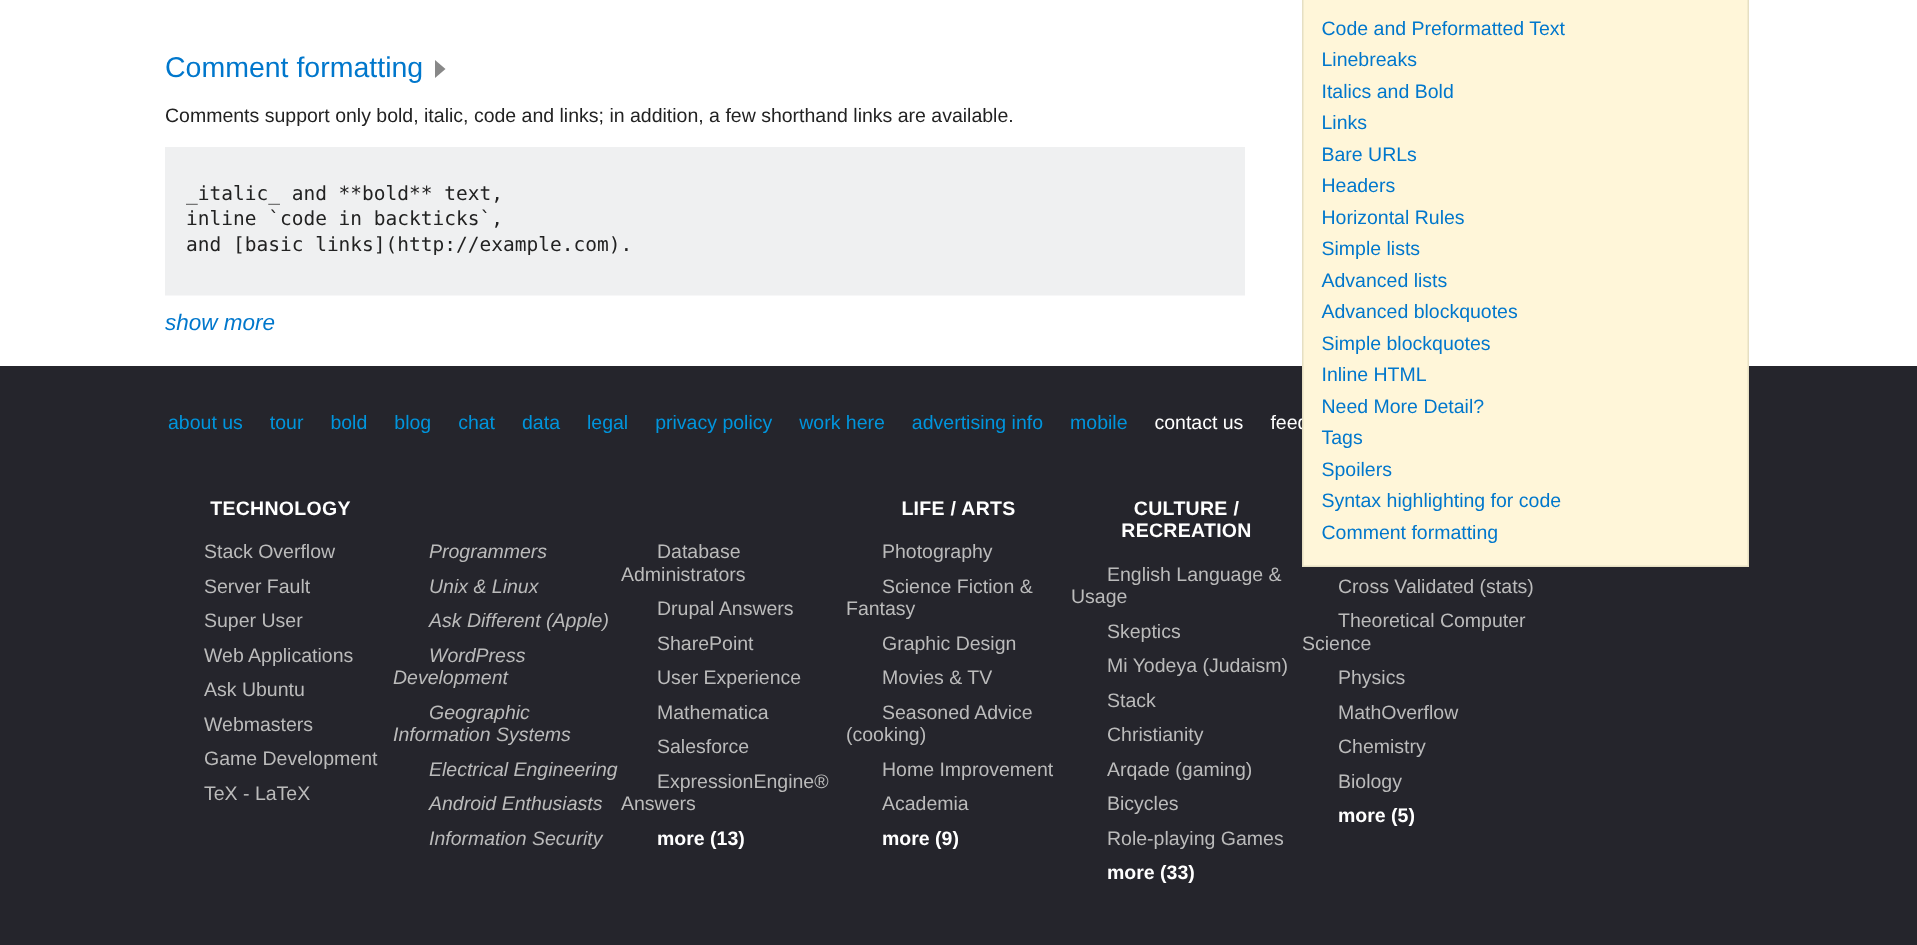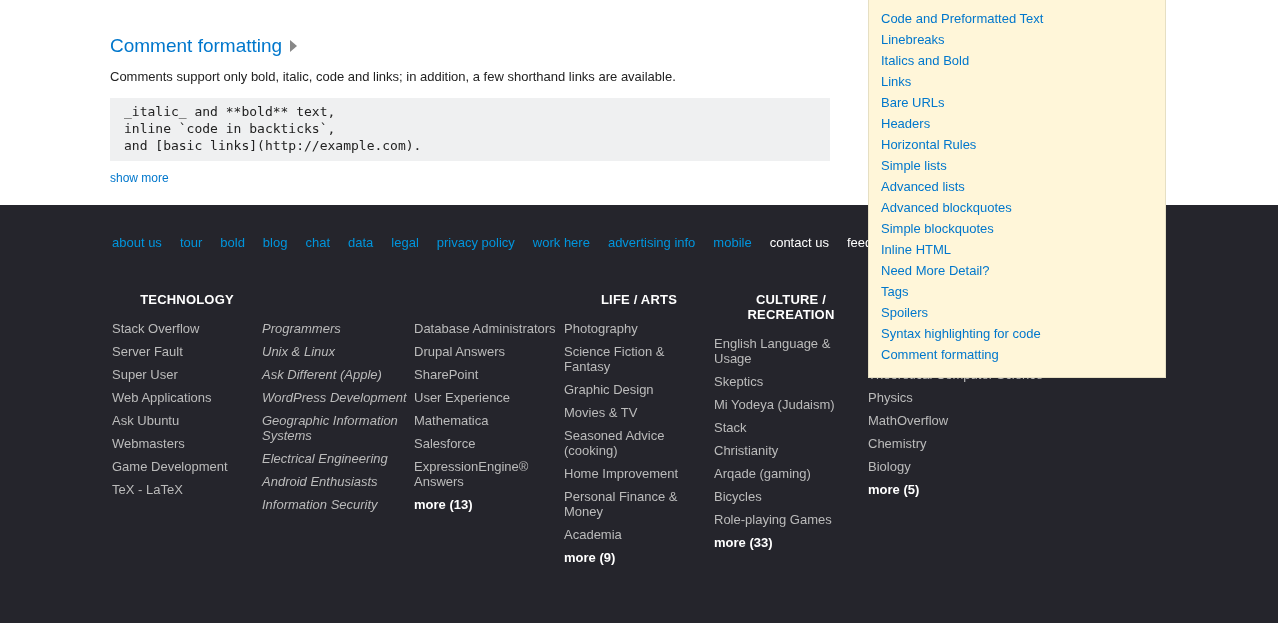--- a/index.html
+++ b/index.html
@@ -2,32 +2,32 @@
 <html><head>
 <meta charset="utf-8">
 <style>
 * { margin:0; padding:0; box-sizing:border-box; }
 body { font-family:Arial,Helvetica,sans-serif; font-size:13px; color:#222; background:#fff; width:1278px; }
 a { text-decoration:none; color:#0077cc; cursor:pointer; }
 .main { padding:35px 0 20px 110px; }
 .heading { color:#0077cc; font-size:19px; font-weight:normal; display:flex; align-items:center; gap:8px; margin-bottom:12px; }
 .caret { display:inline-block; width:0; height:0; border-top:6px solid transparent; border-bottom:6px solid transparent; border-left:7px solid #888; }
 .desc { color:#222; font-size:13px; margin-bottom:14px; }
-.codeblock { background:#eff0f1; font-family:Consolas,Menlo,monospace; font-size:13px; padding:6px 14px; width:720px; line-height:1.3; white-space:pre; color:#222; }
-.showmore { color:#0077cc; font-size:12px; margin-top:10px; display:inline-block; }
+.codeblock { background:#eff0f1; font-family:Consolas,Menlo,monospace; font-size:13px; padding:24px 14px; width:720px; line-height:1.3; white-space:pre; color:#222; }
+.showmore { color:#0077cc; font-size:15px; margin-top:10px; display:inline-block;font-style:italic; }
 .footer { background:#25252c; color:#bbb; padding:30px 0 50px 112px; }
 .footer a { color:#0095dd; font-size:13px; }
 .footer-links { display:flex; gap:18px; margin-bottom:42px; }
 .footer-links a.white { color:#fff; }
 .cols { display:flex; gap:0; }
 .col { }
 .col h4 { color:#fff; font-size:13px; font-weight:bold; margin-bottom:14px; letter-spacing:.2px;text-align:center; }
 .col ul { list-style:none; }
 .col li { margin-bottom:8px; }
-.col li a { color:#bbb; font-size:13px; }
+.col li a { color:#bbb; font-size:13px;margin-left:24px; }
 .col li.more a { color:#fff; font-weight:bold; }
 .c-tech { width:150px; }
 .c-tech2 { width:152px;font-style:italic; }
 .c-tech3 { width:150px; }
 .c-life { width:150px; }
 .c-cult { width:154px; }
 .c-sci { width:180px; }
 .sidebar { position:absolute; top:0; right:112px; width:298px; background:#fff6d9; border:1px solid #e6dfc3; border-top:none; padding:8px 0 12px 12px; }
 .sidebar ul { list-style:none; }
 .sidebar li { padding:3px 0; }
@@ -106,21 +106,20 @@
     </div>
     <div class="col c-life">
       <h4>LIFE / ARTS</h4>
       <ul id="life">
           <li><a>Photography</a></li>
           <li><a>Science Fiction &amp; Fantasy</a></li>
           <li><a>Graphic Design</a></li>
           <li><a>Movies &amp; TV</a></li>
           <li><a>Seasoned Advice (cooking)</a></li>
           <li><a>Home Improvement</a></li>
-          <li><a>Personal Finance &amp; Money</a></li>
           <li><a>Academia</a></li>
           <li class="more"><a>more (9)</a></li>
         </ul>
     </div>
     <div class="col c-cult">
       <h4>CULTURE / RECREATION</h4>
       <ul id="cult">
           <li><a>English Language &amp; Usage</a></li>
           <li><a>Skeptics</a></li>
           <li><a>Mi Yodeya (Judaism)</a></li>

